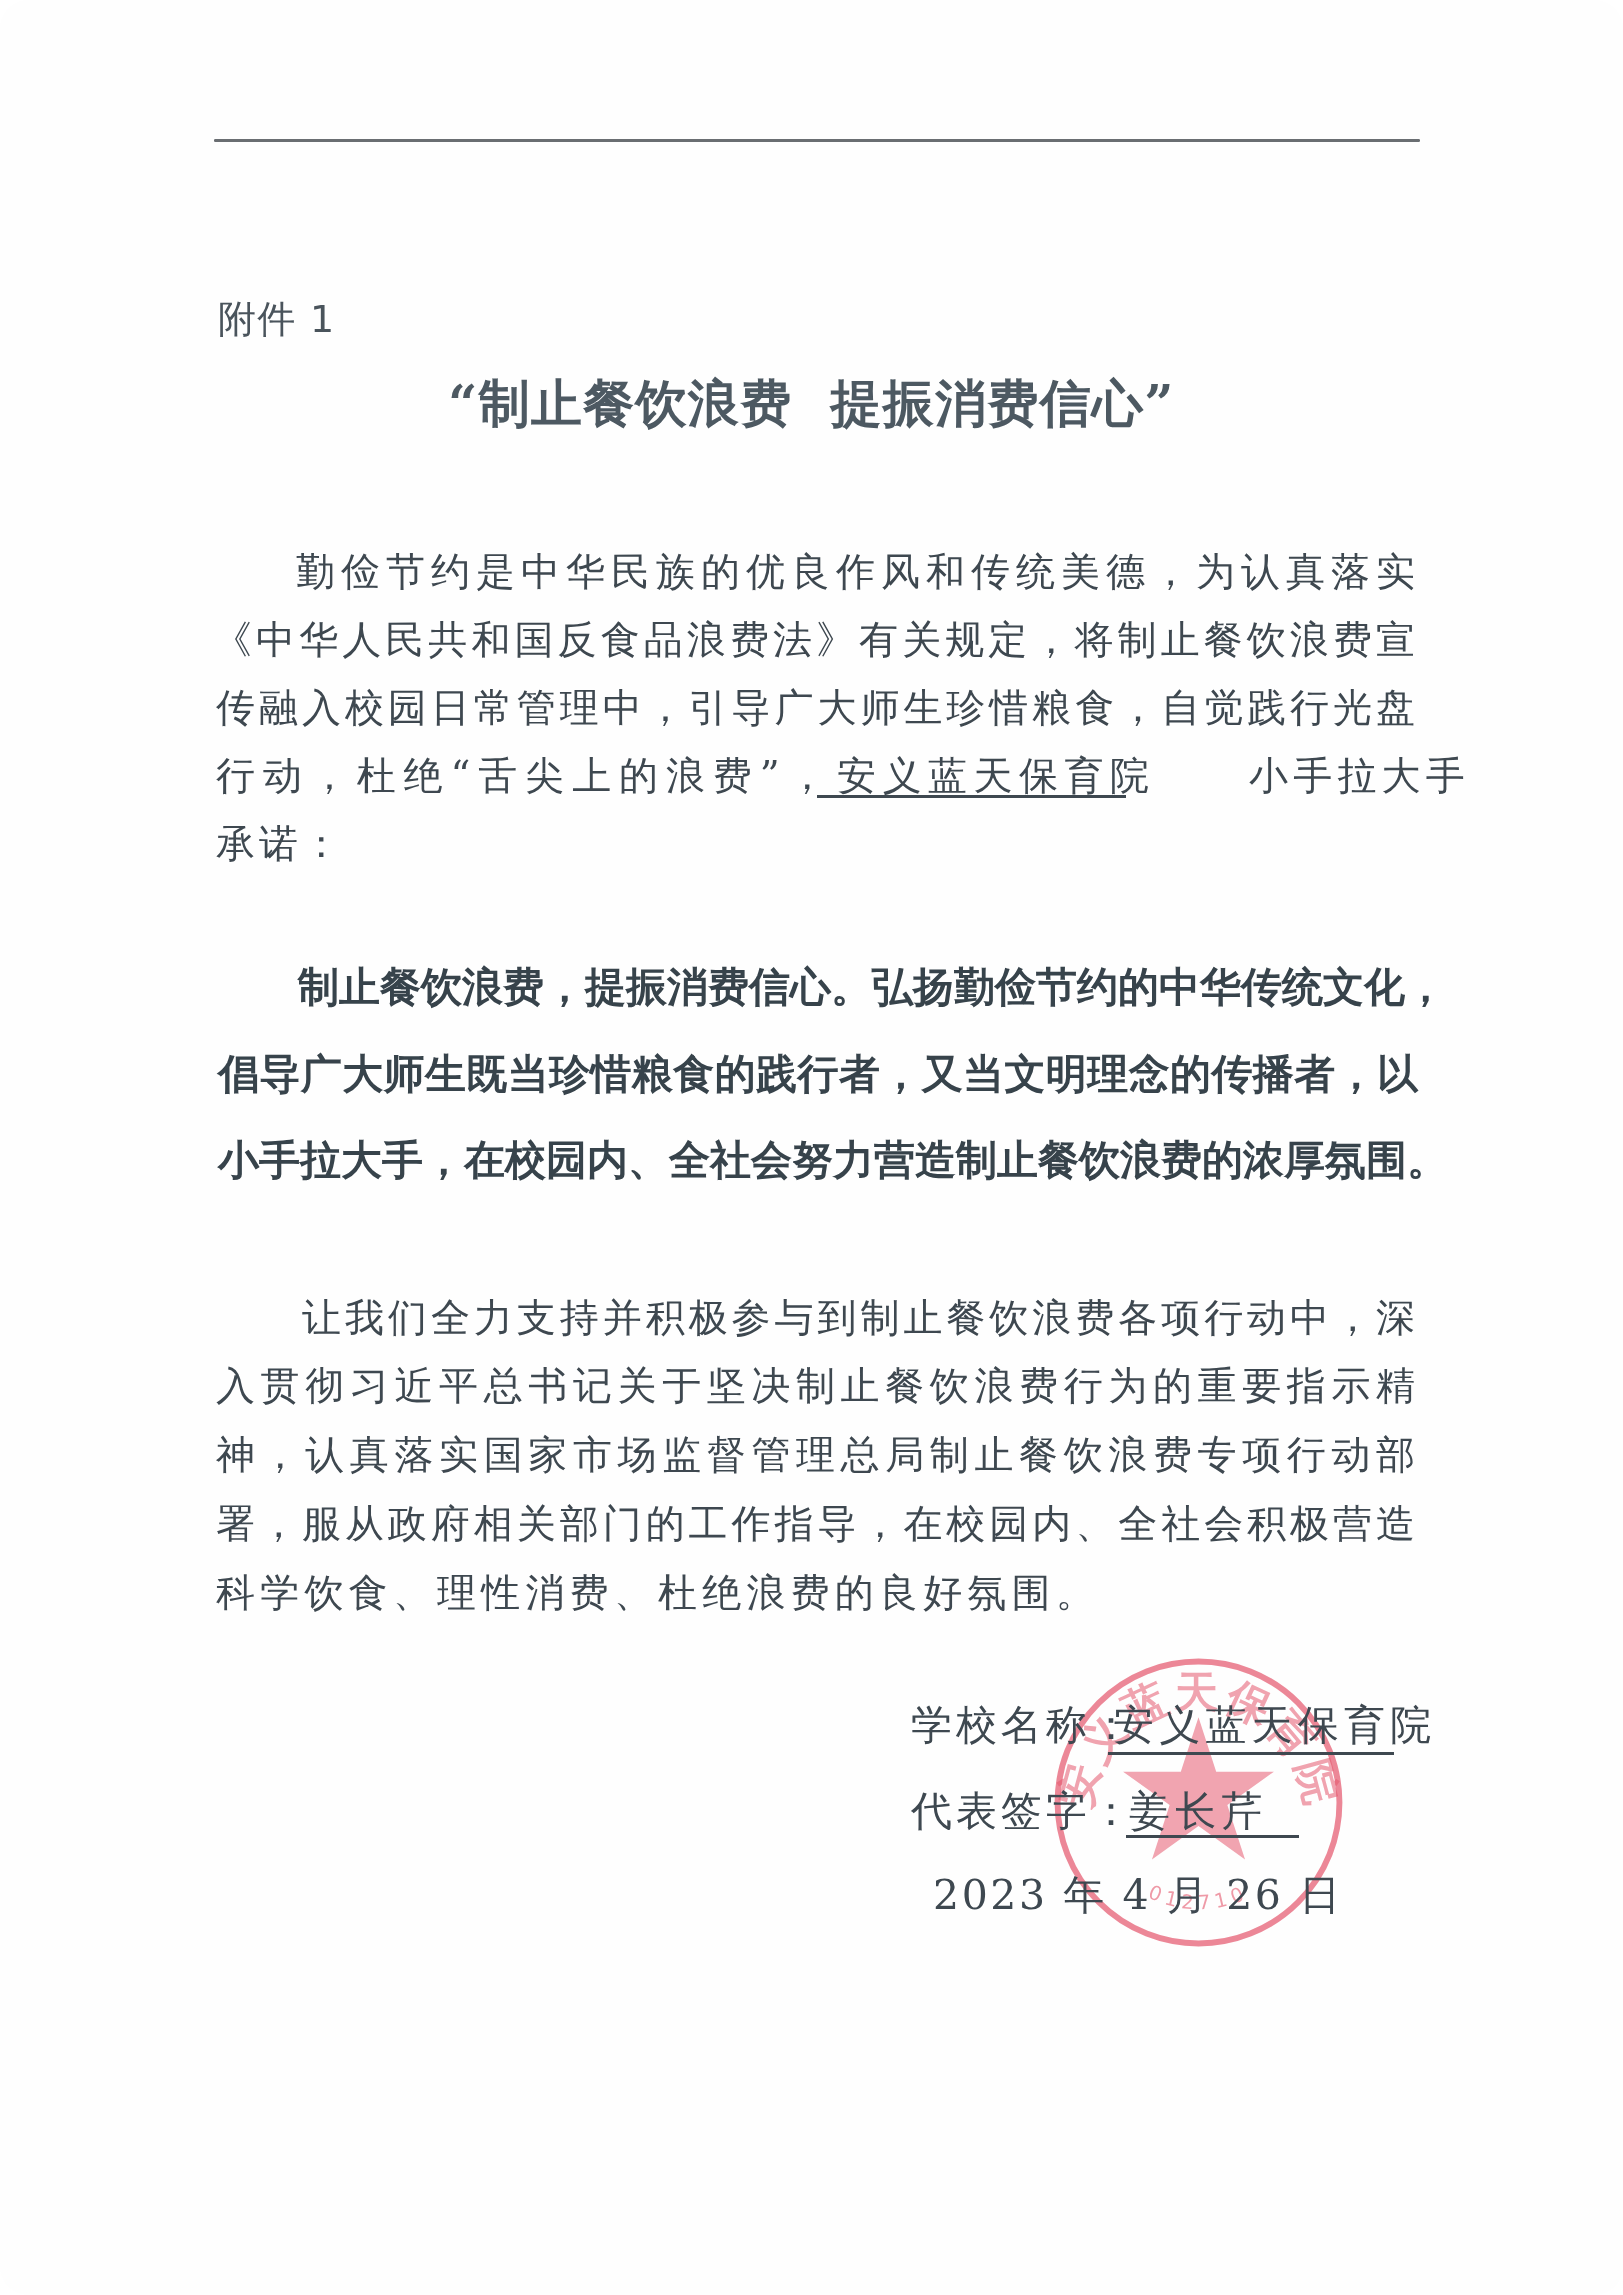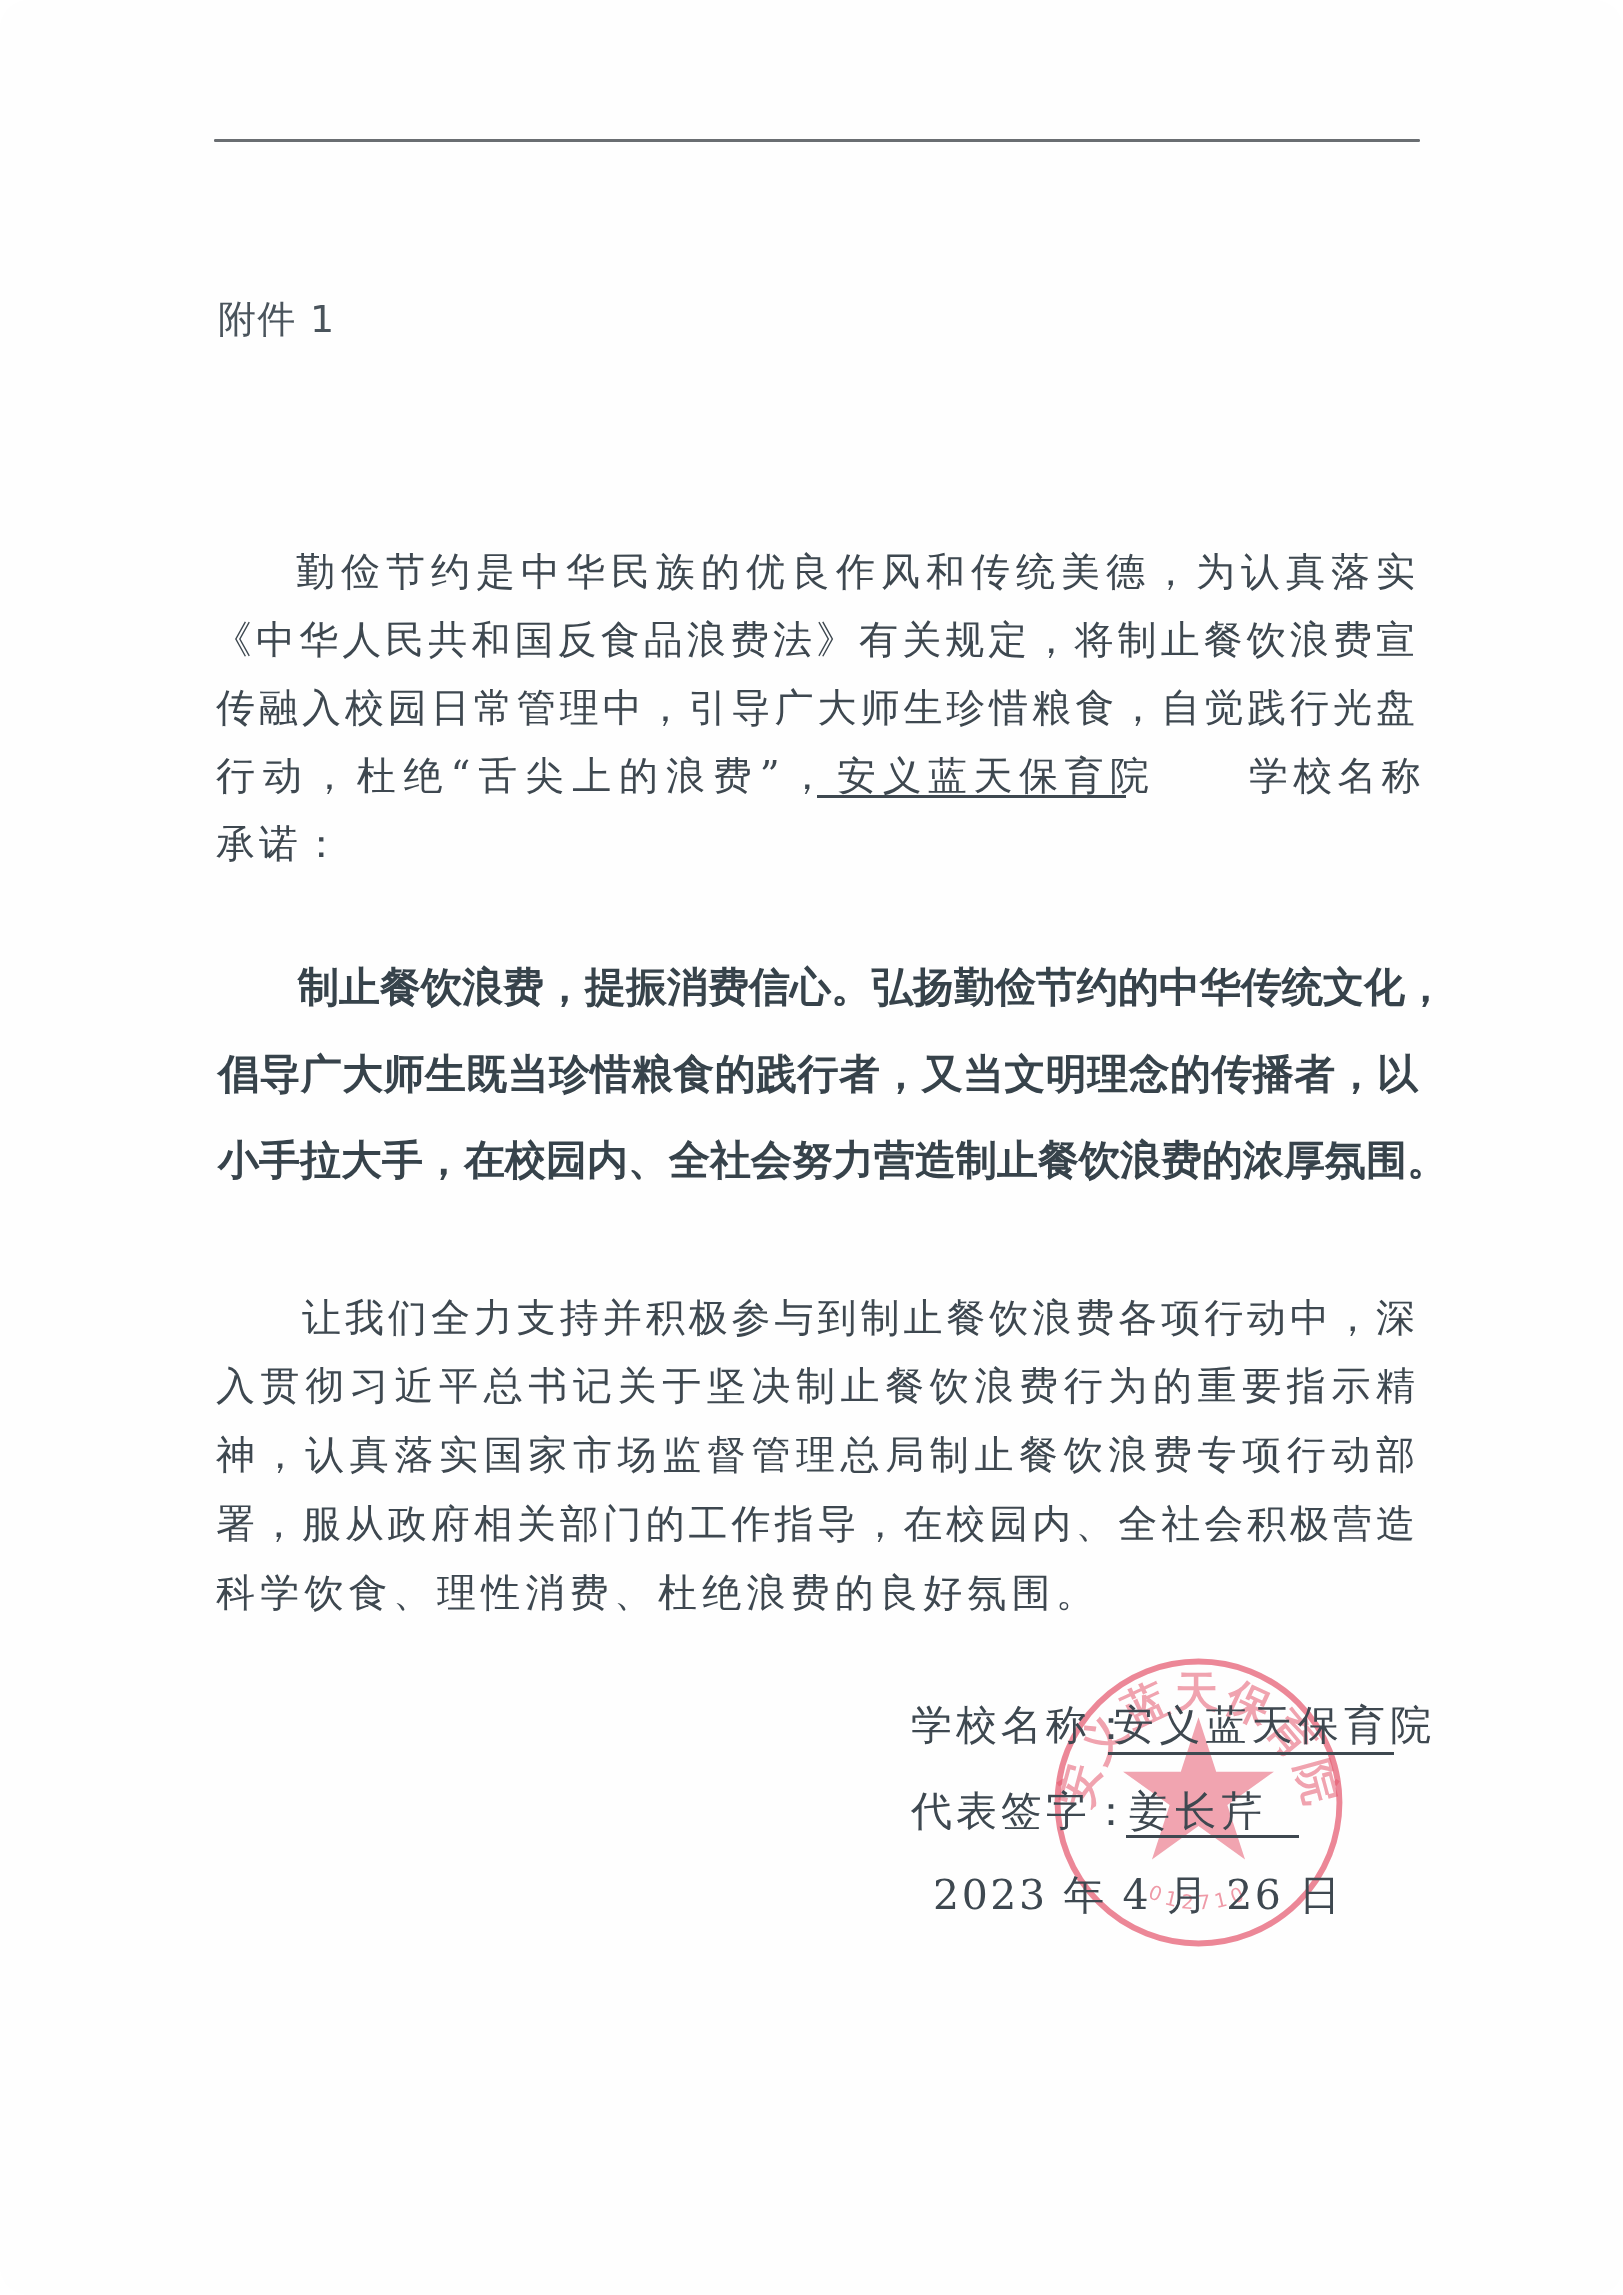--- a/index.html
+++ b/index.html
@@ -19,29 +19,30 @@
 </style>
 </head>
 <body>
 
 <div class="page">
 
   <div class="top-rule"></div>
 
   <div class="attach">附件 1</div>
 
+  <div class="title l1" style="white-space:pre;">“制止餐饮浪费  提振消费信心”</div>
 
   <div>
     <div class="line" style="left:296px; top:549px; width:1119px;">勤俭节约是中华民族的优良作风和传统美德，为认真落实</div>
     <div class="line" style="left:213px; top:617px; width:1202px;">《中华人民共和国反食品浪费法》有关规定，将制止餐饮浪费宣</div>
     <div class="line" style="left:216px; top:685px; width:1199px;">传融入校园日常管理中，引导广大师生珍惜粮食，自觉践行光盘</div>
     <div class="line noj" style="left:216px; top:753px; width:589px; letter-spacing:7.9px;">行动，杜绝“舌尖上的浪费”，</div>
     <div class="line noj" style="left:837px; top:753px; width:288px; letter-spacing:6.5px;">安义蓝天保育院</div>
     <div class="blankfill" style="left:817px; top:795px; width:309px;"></div>
-    <div class="line noj" style="left:1249px; top:753px; width:170px; letter-spacing:5.2px;">学校名称</div>
+    <div class="line noj" style="left:1249px; top:753px; width:170px; letter-spacing:5.2px;">小手拉大手</div>
     <div class="line noj" style="left:216px; top:821px; width:196px; letter-spacing:3.9px;">承诺：</div>
   </div>
 
   <div>
     <div class="line bold" style="left:298px; top:964px; width:1121px;">制止餐饮浪费，提振消费信心。弘扬勤俭节约的中华传统文化，</div>
     <div class="line bold" style="left:218px; top:1051px; width:1200px;">倡导广大师生既当珍惜粮食的践行者，又当文明理念的传播者，以</div>
     <div class="line bold" style="left:218px; top:1137px; width:1200px;">小手拉大手，在校园内、全社会努力营造制止餐饮浪费的浓厚氛围。</div>
   </div>
 
   <div>

